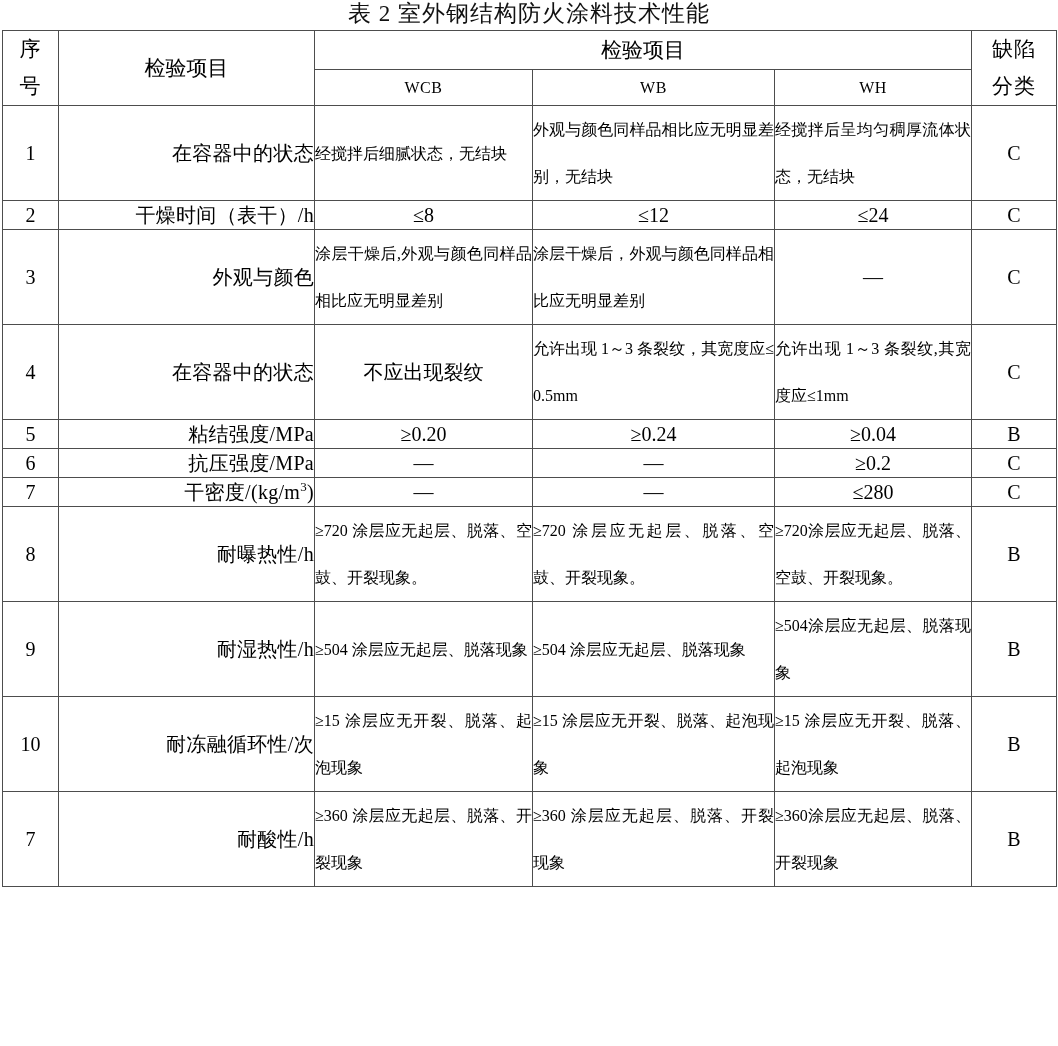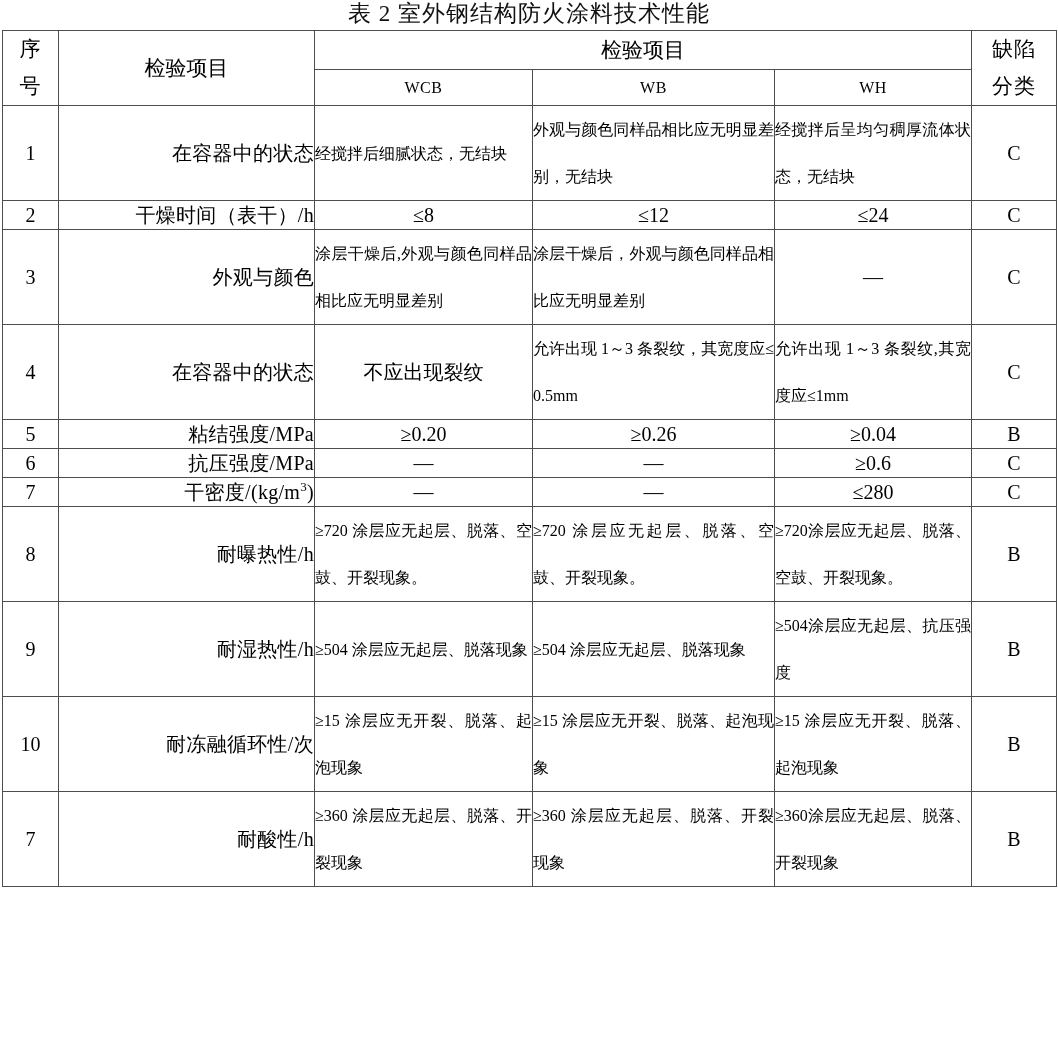--- a/index.html
+++ b/index.html
@@ -186,31 +186,31 @@
         <td class="cell-val">不应出现裂纹</td>
         <td class="cell-desc">允许出现 1～3 条裂纹，其宽度应≤0.5mm</td>
         <td class="cell-desc">允许出现 1～3 条裂纹,其宽度应≤1mm</td>
         <td class="cell-defect">C</td>
       </tr>
 
       <tr>
         <td class="cell-no">5</td>
         <td class="cell-item">粘结强度/MPa</td>
         <td class="cell-val">≥0.20</td>
-        <td class="cell-val">≥0.26</td>
+        <td class="cell-val">≥0.24</td>
         <td class="cell-val">≥0.04</td>
         <td class="cell-defect">B</td>
       </tr>
 
       <tr>
         <td class="cell-no">6</td>
         <td class="cell-item">抗压强度/MPa</td>
         <td class="cell-val dash">—</td>
         <td class="cell-val dash">—</td>
-        <td class="cell-val">≥0.6</td>
+        <td class="cell-val">≥0.2</td>
         <td class="cell-defect">C</td>
       </tr>
 
       <tr>
         <td class="cell-no">7</td>
         <td class="cell-item">干密度/(kg/m<sup>3</sup>)</td>
         <td class="cell-val dash">—</td>
         <td class="cell-val dash">—</td>
         <td class="cell-val">≤280</td>
         <td class="cell-defect">C</td>
@@ -223,21 +223,21 @@
         <td class="cell-desc">≥720  涂层应无起层、脱落、空鼓、开裂现象。</td>
         <td class="cell-desc">≥720涂层应无起层、脱落、空鼓、开裂现象。</td>
         <td class="cell-defect">B</td>
       </tr>
 
       <tr>
         <td class="cell-no">9</td>
         <td class="cell-item">耐湿热性/h</td>
         <td class="cell-desc">≥504  涂层应无起层、脱落现象</td>
         <td class="cell-desc">≥504  涂层应无起层、脱落现象</td>
-        <td class="cell-desc">≥504涂层应无起层、抗压强度</td>
+        <td class="cell-desc">≥504涂层应无起层、脱落现象</td>
         <td class="cell-defect">B</td>
       </tr>
 
       <tr>
         <td class="cell-no">10</td>
         <td class="cell-item">耐冻融循环性/次</td>
         <td class="cell-desc">≥15  涂层应无开裂、脱落、起泡现象</td>
         <td class="cell-desc">≥15  涂层应无开裂、脱落、起泡现象</td>
         <td class="cell-desc">≥15  涂层应无开裂、脱落、起泡现象</td>
         <td class="cell-defect">B</td>

